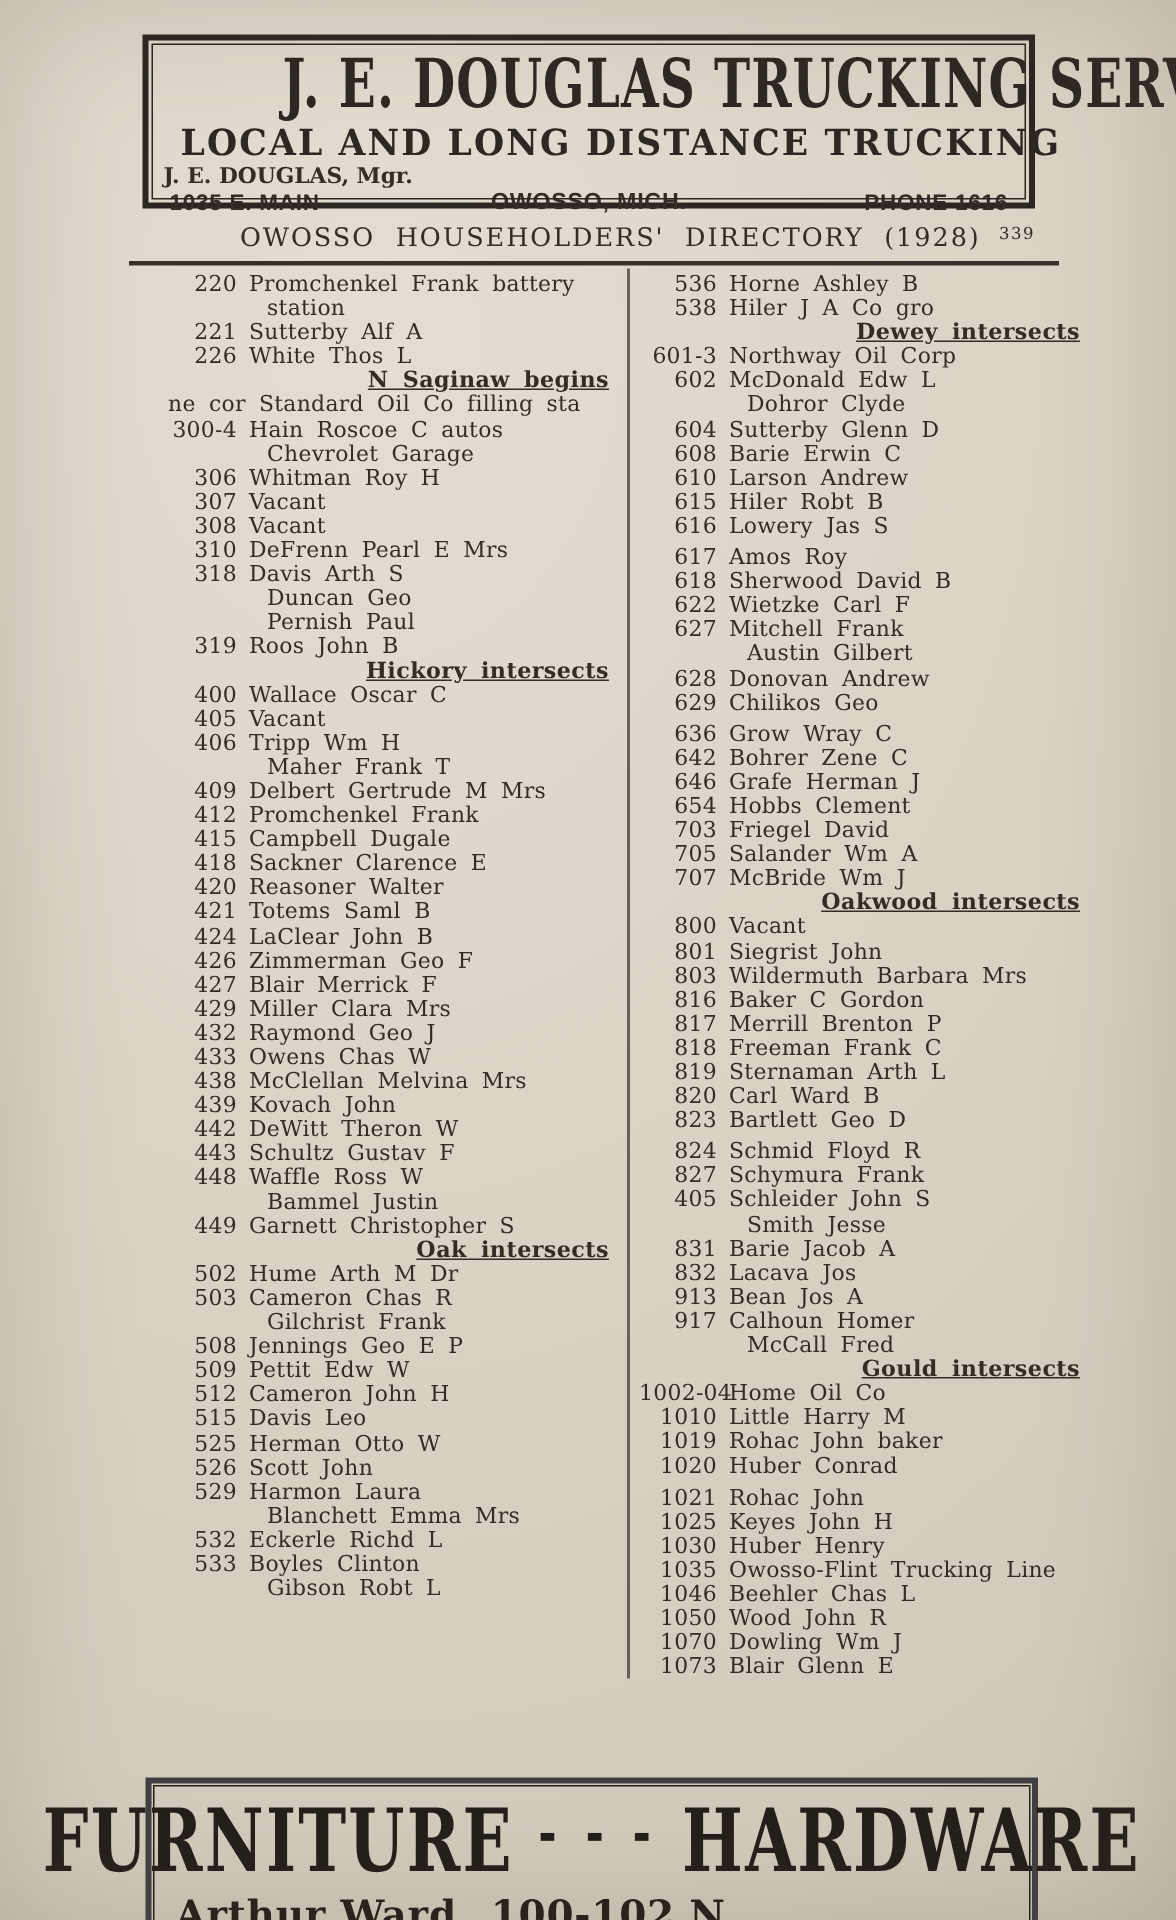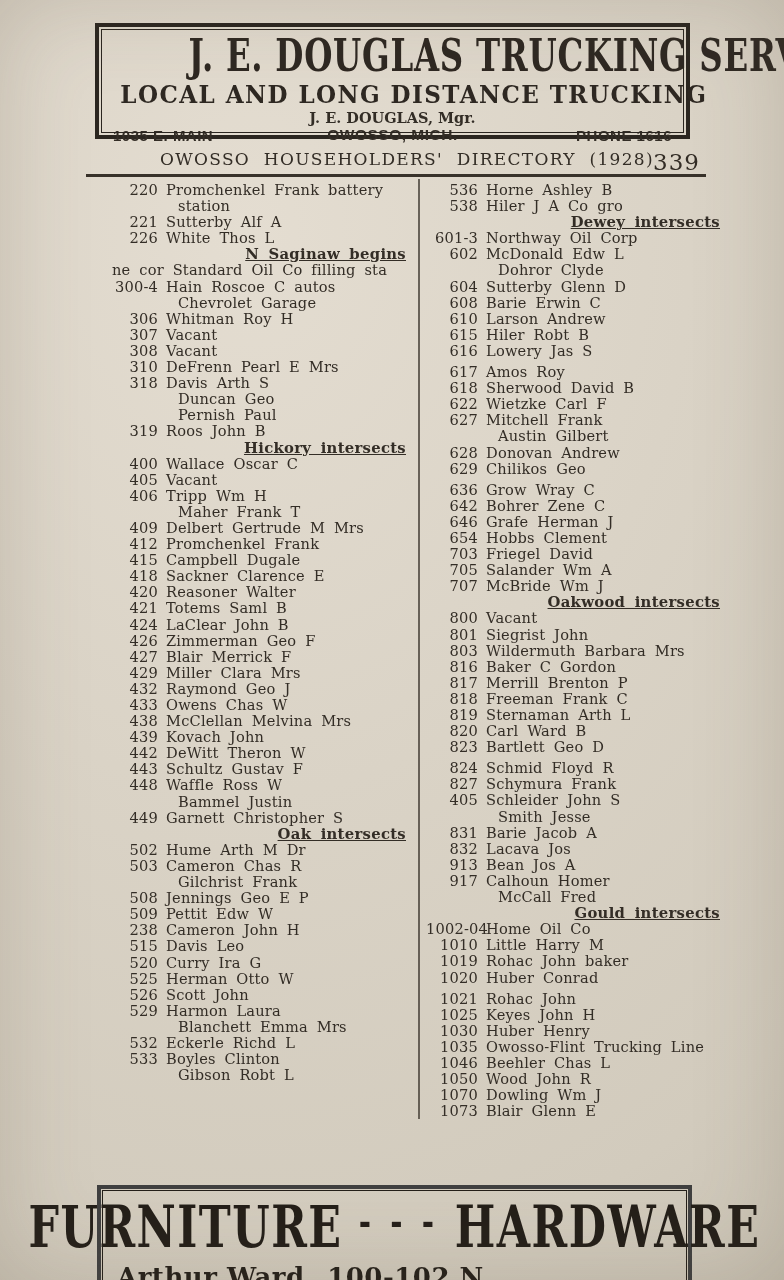--- a/index.html
+++ b/index.html
@@ -31,38 +31,38 @@
     text-align:center; font-weight:bold; font-size:45px; line-height:50px;
     white-space:nowrap; transform:scaleX(0.72); transform-origin:50% 50%;
     letter-spacing:1px; color:#2e2822;
   }
   .ad-subtitle{
     text-align:center; font-weight:bold; font-size:24px; line-height:26px;
     letter-spacing:1.5px; white-space:nowrap; transform:scaleX(0.96);
     margin-top:1px; color:#2e2822;
   }
   .ad-manager{
-    text-align:center; font-weight:bold; font-size:14.5px; line-height:16px; margin-top:2px;
+    font-weight:bold; font-size:14.5px; line-height:16px; margin-top:2px;
   }
   .ad-bottomrow{
     display:grid; grid-template-columns:1fr auto 1fr; align-items:end;
     font-family:"Liberation Sans", sans-serif; font-weight:bold; font-size:15px;
     padding:0 4px 1px; letter-spacing:0.5px;
   }
   .ad-address{ justify-self:start; }
   .ad-city{ justify-self:center; font-size:15.5px; }
   .ad-phone{ justify-self:end;margin-left:47px; }
 
   
   .dir-header{ position:absolute; left:88px; top:148px; width:616px; height:29px; }
   .dir-title{
     position:absolute; left:72px; top:1px; font-size:17px; letter-spacing:1.3px;
     word-spacing:7px; white-space:nowrap;
   }
-  .page-num{ position:absolute; right:4px; top:1px; font-size:23px; letter-spacing:1px; }
+  .page-num{ position:absolute; right:14px; top:1px; font-size:11px; letter-spacing:1px; }
   .header-rule{ position:absolute; left:-2px; right:-2px; top:26px; height:2.5px;
     background:#38322a; }
 
   
   .columns{ position:absolute; left:88px; top:182px; width:616px; height:940px;margin-left:24px; }
   .col{ position:absolute; top:0; width:302px; }
   .col-left{ left:0; }
   .col-right{ left:314px; }
   .divider{ position:absolute; left:306px; top:-3px; width:2px; height:940px;
     background:rgba(64,58,49,0.75); }
@@ -270,30 +270,26 @@
       <div class="line cont">Gilchrist Frank</div>
       <div class="line entry">
         <span class="num">508</span>
         <span class="name">Jennings Geo E P</span>
       </div>
       <div class="line entry">
         <span class="num">509</span>
         <span class="name">Pettit Edw W</span>
       </div>
       <div class="line entry">
-        <span class="num">238</span>
+        <span class="num">512</span>
         <span class="name">Cameron John H</span>
       </div>
       <div class="line entry">
         <span class="num">515</span>
         <span class="name">Davis Leo</span>
-      </div>
-      <div class="line entry">
-        <span class="num">520</span>
-        <span class="name">Curry Ira G</span>
       </div>
       <div class="line entry">
         <span class="num">525</span>
         <span class="name">Herman Otto W</span>
       </div>
       <div class="line entry">
         <span class="num">526</span>
         <span class="name">Scott John</span>
       </div>
       <div class="line entry">

